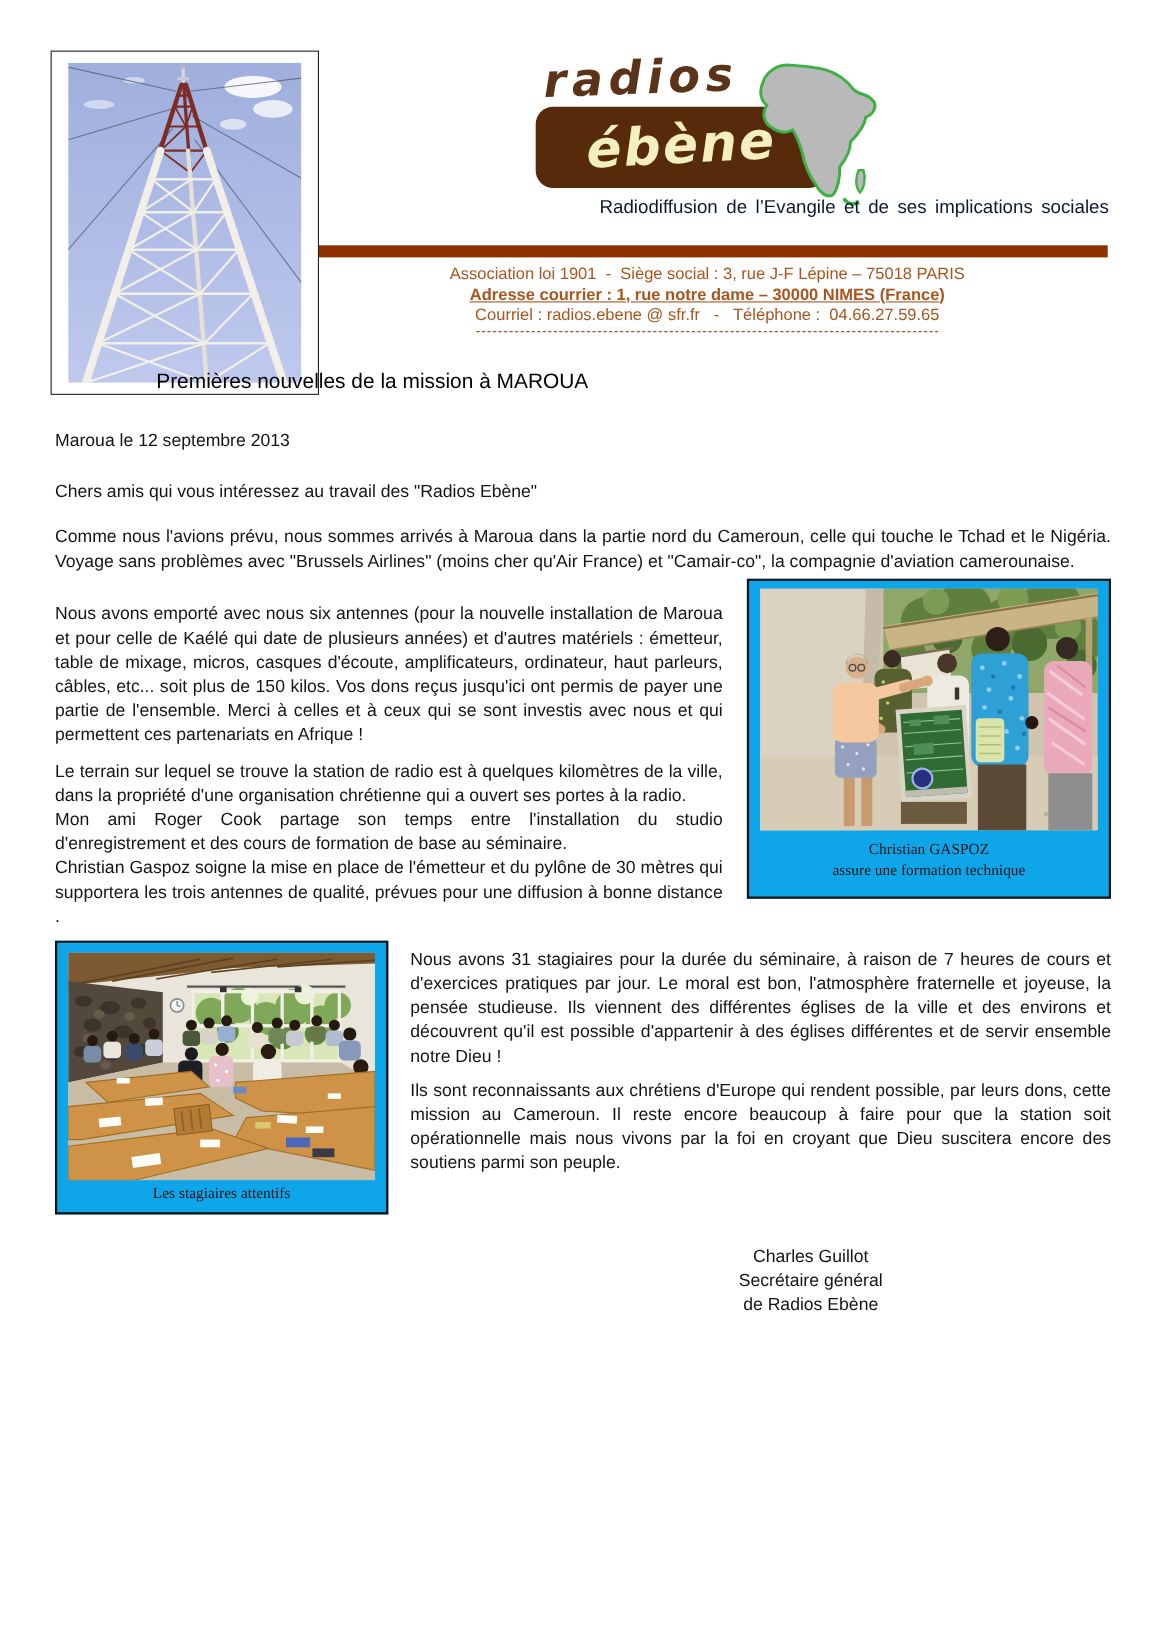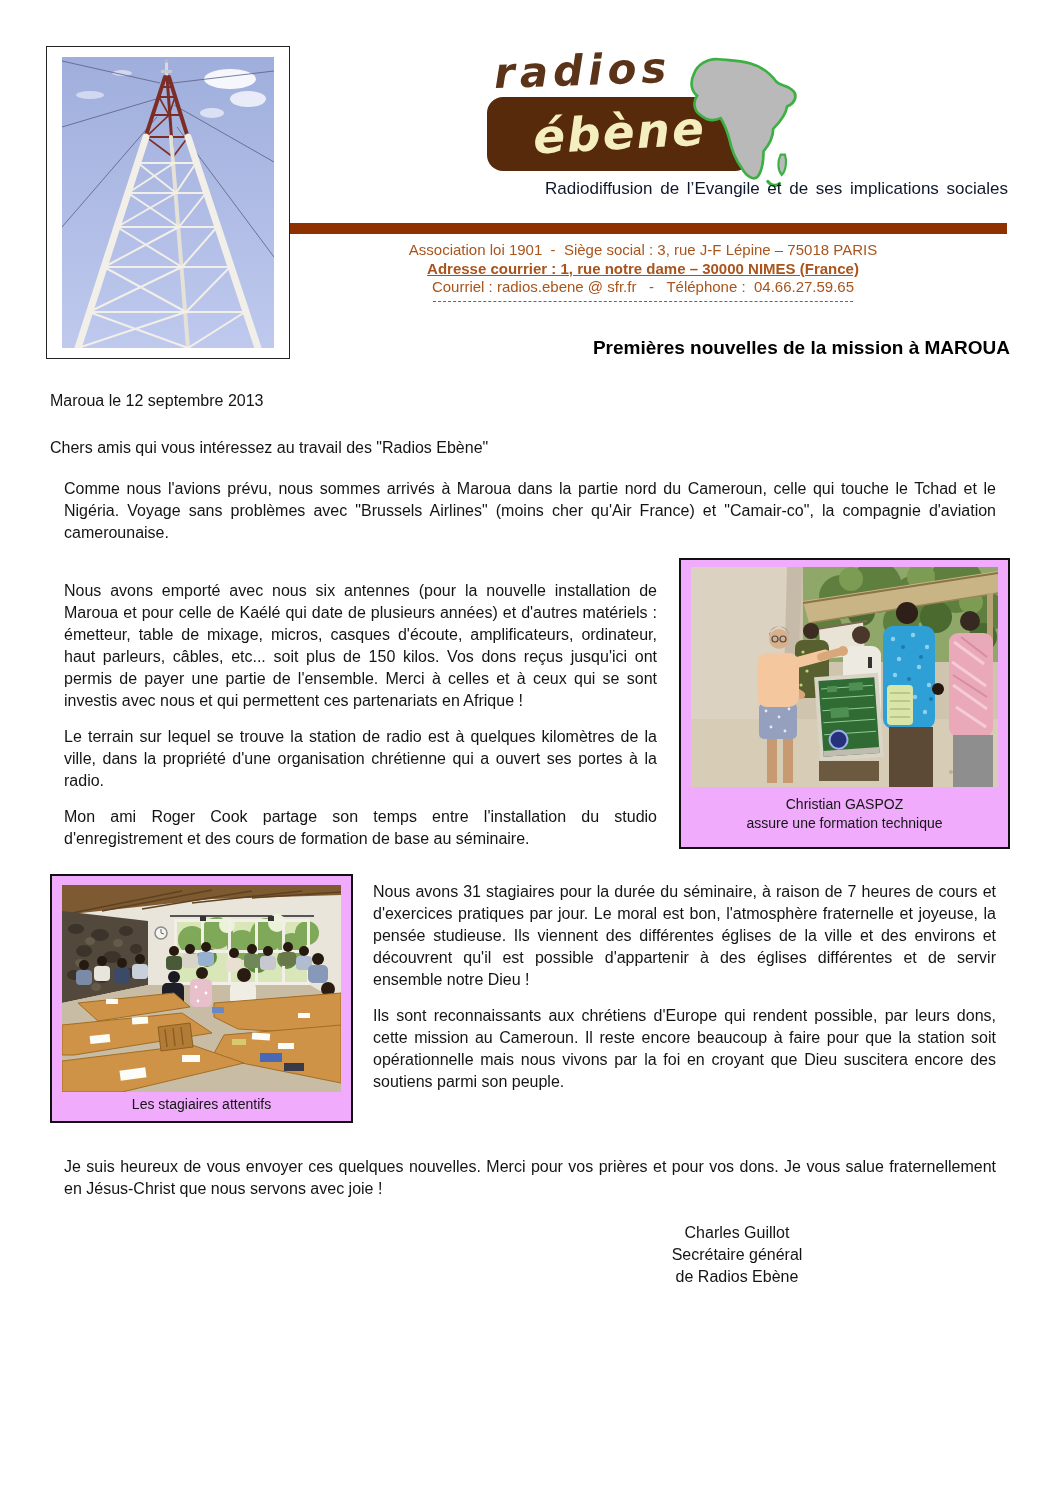--- a/index.html
+++ b/index.html
@@ -26,29 +26,29 @@
            color:#0f172a;font-weight:normal;font-size:17px;line-height:22px;word-spacing:3px;}
   .rule-bar{position:absolute;left:290px;top:223px;width:717px;height:11px;background:#8E3000;}
 
   .contact{position:absolute;left:265px;top:241px;width:756px;text-align:center;
            color:#A9541C;font-size:15px;line-height:18.5px;}
   .contact .c2{font-weight:bold;text-decoration:underline;}
   .dashes{width:420px;margin:4px auto 0;height:0;border-top:1.5px dashed #A9541C;}
 
   
   .letter{position:absolute;left:50px;top:336px;width:960px;font-size:16px;line-height:22px;color:#141414;}
-  .title{font-size:19px;font-weight:bold;line-height:23px;text-align:right;margin:0 0 0 92px;color:#000;}
+  .title{font-size:19px;font-weight:normal;line-height:23px;text-align:left;margin:0 0 0 92px;color:#000;}
   .date{margin:31px 0 0;}
   .greeting{margin:25px 0 0;}
-  .p{margin:14px;text-align:justify;}
+  .p{margin:0;text-align:justify;}
   .p1{margin-top:19px;}
   .section-a{overflow:hidden;margin-top:4px;}
   .section-b{overflow:hidden;margin-top:10px;}
   figure{margin:0;}
-  .photo-box{border:2px solid #111;background:#f0abfc;}
+  .photo-box{border:2px solid #111;background:#0ea5e9;font-family:Liberation Serif, serif;}
   .photo-box.right{float:right;width:307px;padding:7px 10px 14px;margin:0 0 10px 22px;}
   .photo-box.left{float:left;width:279px;padding:9px 10px 7px;margin:0 20px 6px 0;}
   .photo-box svg{display:block;}
   .cap{text-align:center;font-size:14px;line-height:19px;margin-top:8px;color:#151515;}
   .photo-box.left .cap{margin-top:3px;}
   .p2{margin-top:22px;margin-bottom:11px;}
   .p5{margin-top:7px;padding-left:27px;}
   .p6{margin-top:9px;}
   .p7{margin-top:27px;}
   .signature{margin:22px 0 0 487px;width:400px;text-align:center;line-height:22px;}
@@ -255,20 +255,21 @@
           <rect x="128" y="194" width="60" height="20" fill="#6B5A40"></rect>
         </svg>
         <figcaption class="cap">
           <div>Christian GASPOZ</div>
           <div>assure une formation technique</div>
         </figcaption>
       </figure>
       <p class="p p2">Nous avons emporté avec nous six antennes (pour la nouvelle installation de Maroua et pour celle de Kaélé qui date de plusieurs années) et d'autres matériels : émetteur, table de mixage, micros, casques d'écoute, amplificateurs, ordinateur, haut parleurs, câbles, etc... soit plus de 150 kilos. Vos dons reçus jusqu'ici ont permis de payer une partie de l'ensemble. Merci à celles et à ceux qui se sont investis avec nous et qui permettent ces partenariats en Afrique !</p>
       <p class="p">Le terrain sur lequel se trouve la station de radio est à quelques kilomètres de la ville, dans la propriété d'une organisation chrétienne qui a ouvert ses portes à la radio.</p>
       <p class="p">Mon ami Roger Cook partage son temps entre l'installation du studio d'enregistrement et des cours de formation de base au séminaire.</p>
+      <p class="p">Christian Gaspoz soigne la mise en place de l'émetteur et du pylône de 30 mètres qui supportera les trois antennes de qualité, prévues pour une diffusion à bonne distance .</p>
     </div>
 
     <div class="section-b">
       <figure class="photo-box left">
         <svg width="279" height="207" viewBox="0 0 279 207">
           <rect width="279" height="207" fill="#E9E5DB"></rect>
           <polygon points="0,0 279,0 279,10 150,14 0,30" fill="#7E5A33"></polygon>
           <g stroke="#5E421F" stroke-width="1.5">
               <path d="M10,28 L120,6"></path>
               <path d="M40,26 L150,5"></path>
@@ -434,21 +435,20 @@
             <rect x="222" y="178" width="20" height="8" fill="#3A3A48"></rect>
             <rect x="170" y="154" width="14" height="6" fill="#D8C870"></rect>
           </g>
         </svg>
         <figcaption class="cap">Les stagiaires attentifs</figcaption>
       </figure>
       <p class="p p5">Nous avons 31 stagiaires pour la durée du séminaire, à raison de 7 heures de cours et d'exercices pratiques par jour. Le moral est bon, l'atmosphère fraternelle et joyeuse, la pensée studieuse. Ils viennent des différentes églises de la ville et des environs et découvrent qu'il est possible d'appartenir à des églises différentes et de servir ensemble notre Dieu !</p>
       <p class="p p6">Ils sont reconnaissants aux chrétiens d'Europe qui rendent possible, par leurs dons, cette mission au Cameroun. Il reste encore beaucoup à faire pour que la station soit opérationnelle mais nous vivons par la foi en croyant que Dieu suscitera encore des soutiens parmi son peuple.</p>
     </div>
 
-    <p class="p p7">Je suis heureux de vous envoyer ces quelques nouvelles. Merci pour vos prières et pour vos dons. Je vous salue fraternellement en Jésus-Christ que nous servons avec joie !</p>
 
     <div class="signature">
       <div>Charles Guillot</div>
       <div>Secrétaire général</div>
       <div>de Radios Ebène</div>
     </div>
   </div>
 </div>
 
 </body></html>

